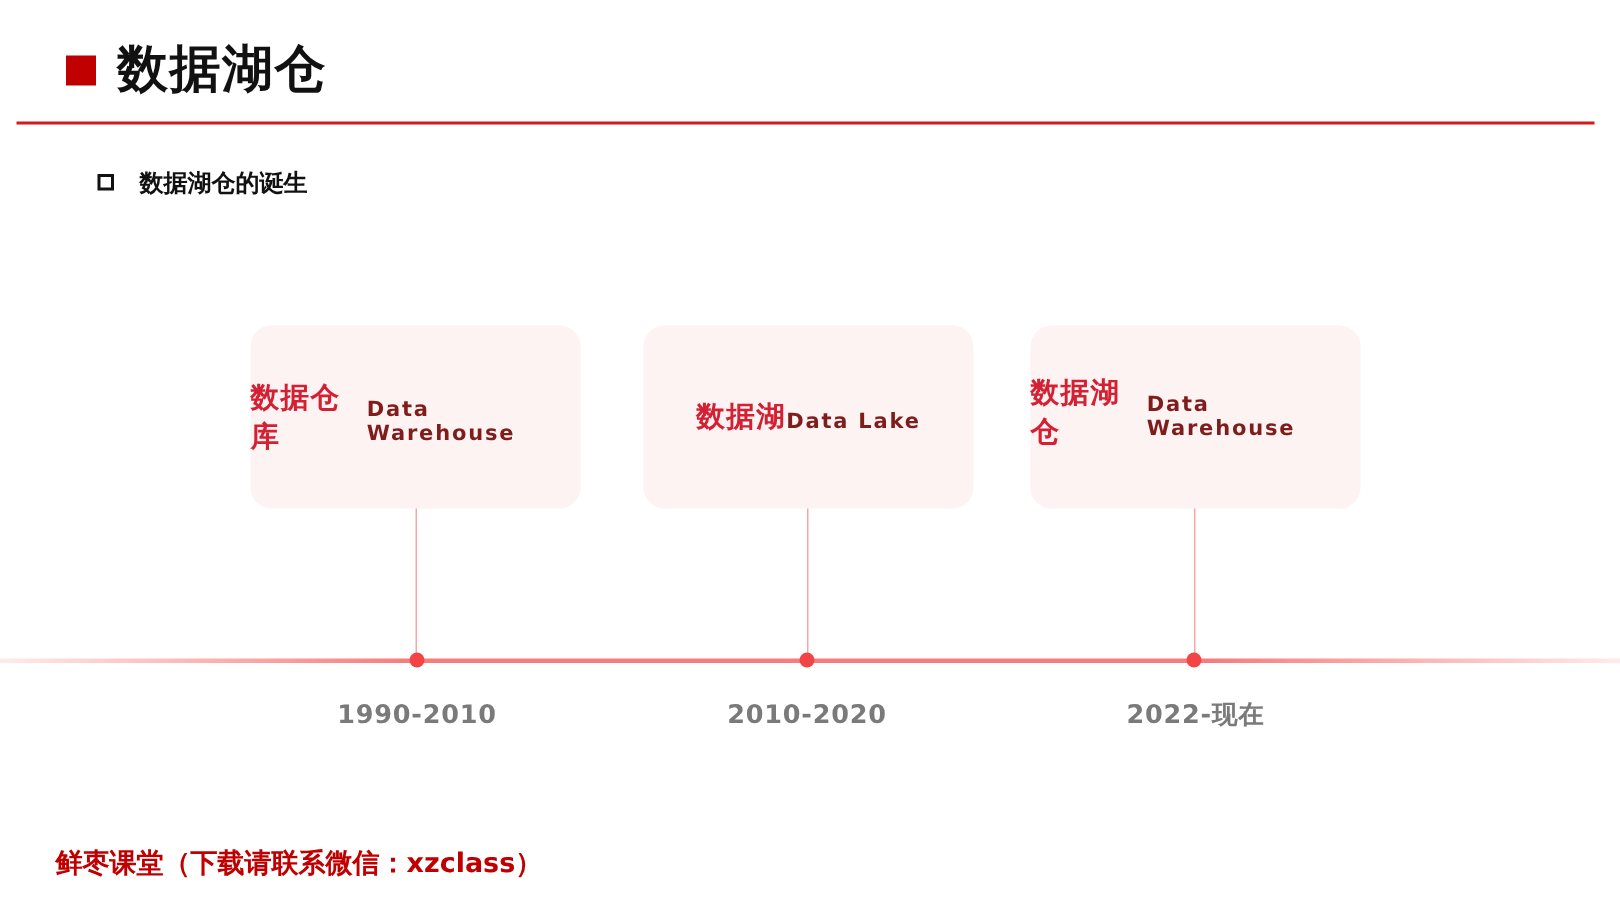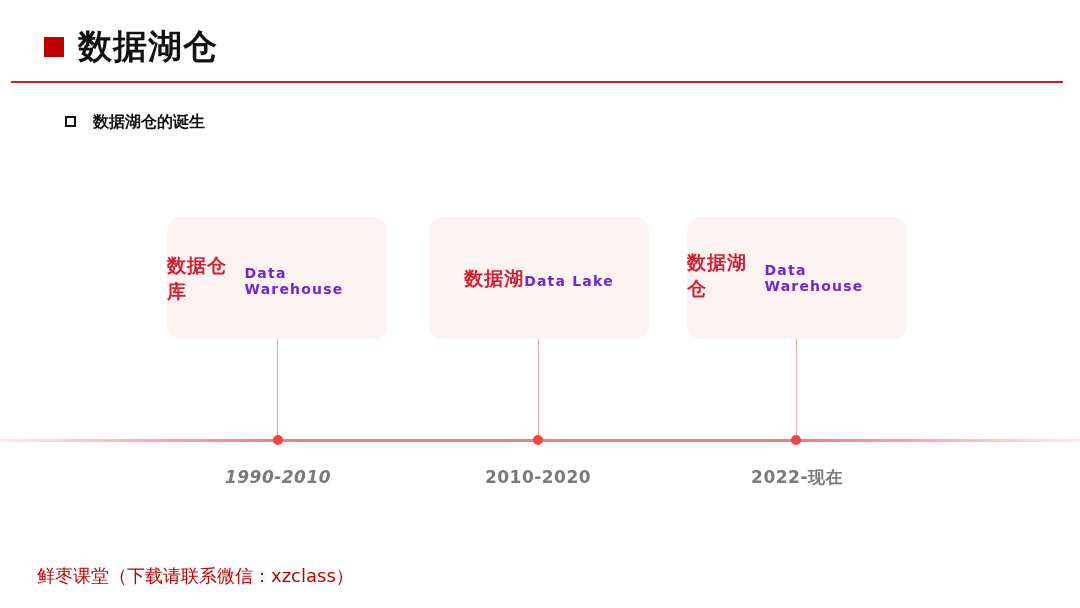--- a/index.html
+++ b/index.html
@@ -24,37 +24,37 @@
   .subtitle {
     position: absolute; left: 93px; top: 106px; font-size: 16px; font-weight: bold; color: #111;
     line-height: 32px;
   }
   .card {
     position: absolute; width: 220px; height: 122px; background: #fdf3f2; border-radius: 14px;
     display: flex; flex-direction: row; align-items: center; justify-content: center;
     top: 217px;
   }
   .card .zh { font-size: 19px; font-weight: bold; color: #d42033; line-height: 26px; letter-spacing: 1px; }
-  .card .en { font-size: 14px; font-weight: bold; color: #6d28d9; margin-top: 6px; letter-spacing: 1.2px; }
+  .card .en { font-size: 14px; font-weight: bold; color: #7f1d1d; margin-top: 6px; letter-spacing: 1.2px; }
   .connector {
     position: absolute; width: 1px; background: #f5a6a6; top: 339px; height: 101px;
   }
   .axis {
     position: absolute; left: 0; top: 439px; width: 1080px; height: 3px;
     background: linear-gradient(to right, rgba(255,120,120,0.15) 0%, #f77d7d 25%, #f77d7d 75%, rgba(255,120,120,0.15) 100%);
   }
   .dot {
     position: absolute; width: 10px; height: 10px; border-radius: 50%; background: #f24444; top: 435px;
   }
   .period {
     position: absolute; top: 466px; width: 160px; text-align: center; font-size: 17px; font-weight: bold;
     color: #7a7a7a; line-height: 22px; letter-spacing: 0.5px;
   }
   .footer {
-    position: absolute; left: 37px; top: 563px; font-size: 18px; font-weight: normal; color: #c00000;
+    position: absolute; left: 37px; top: 563px; font-size: 18px; font-weight: bold; color: #c00000;
     line-height: 26px;
   }
 </style>
 </head>
 <body>
 
 <div class="title-square"></div>
 <div class="page-title">数据湖仓</div>
 <div class="header-rule"></div>
 
@@ -63,21 +63,21 @@
 
 <div>
   <div class="axis"></div>
 
   <div class="card" style="left:167px;">
     <div class="zh">数据仓库</div>
     <div class="en">Data Warehouse</div>
   </div>
   <div class="connector" style="left:277px;"></div>
   <div class="dot" style="left:273px;"></div>
-  <div class="period" style="left:198px;font-style:italic;">1990-2010</div>
+  <div class="period" style="left:198px;">1990-2010</div>
 
   <div class="card" style="left:429px;align-items:center;">
     <div class="zh">数据湖</div>
     <div class="en">Data Lake</div>
   </div>
   <div class="connector" style="left:538px;"></div>
   <div class="dot" style="left:533px;"></div>
   <div class="period" style="left:458px;">2010-2020</div>
 
   <div class="card" style="left:687px; padding-bottom:6px; box-sizing:border-box;">

